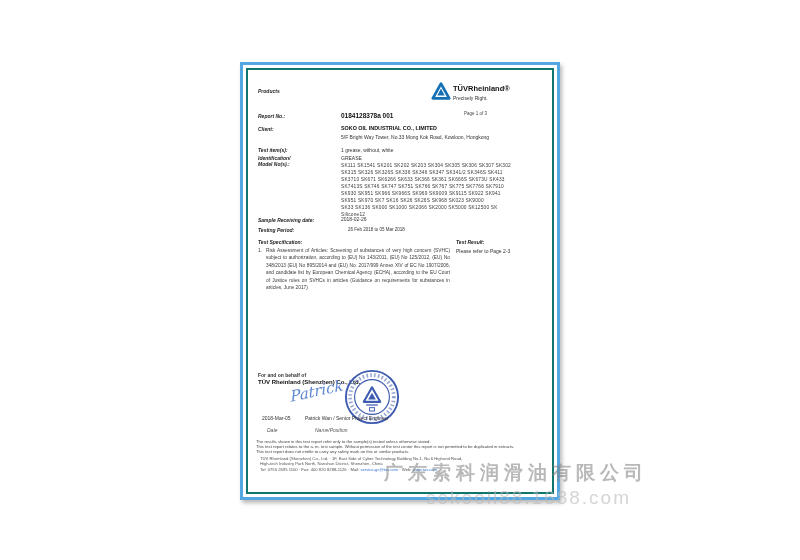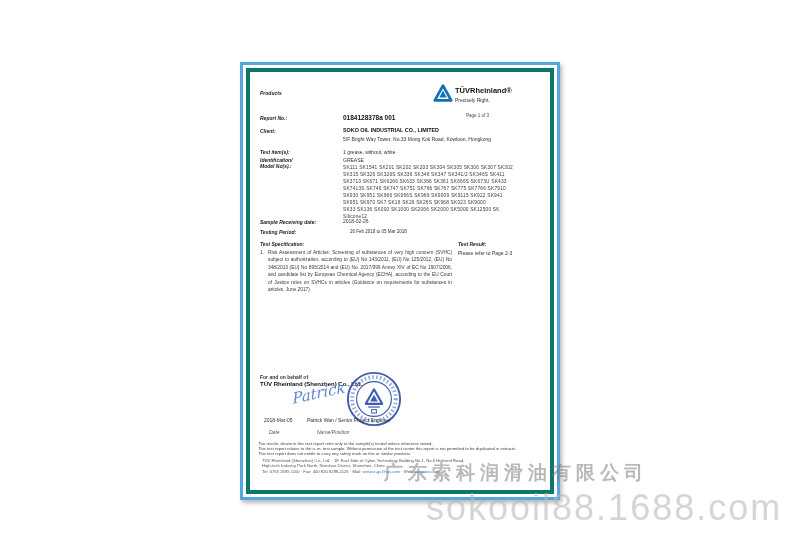--- a/index.html
+++ b/index.html
@@ -1,38 +1,38 @@
 <!DOCTYPE html>
 <html><head>
 <meta charset="utf-8">
 <style>
   html,body{margin:0;padding:0;background:#fff;}
   .stage{position:relative;width:800px;height:560px;background:#ffffff;overflow:hidden;
          font-family:"Liberation Sans",sans-serif;color:#2b2b2b;}
   
   .cert{position:absolute;left:240px;top:62px;width:320px;height:438px;box-sizing:border-box;
         border:3px solid #54a7e0;background:#fff;box-shadow:2px 3px 4px rgba(0,0,0,.28);}
-  .cert-gap{position:absolute;inset:3px;border:4px solid #0f766e;background:#d946ef;padding-left:40px;}
+  .cert-gap{position:absolute;inset:3px;border:2px solid #0f766e;background:#d946ef;padding-left:40px;}
   .cert-content{position:absolute;inset:0;background:#fff;}
   .abs{position:absolute;}
   .lbl{font-size:5px;font-weight:bold;font-style:italic;color:#222;}
   .val{font-size:5px;color:#333;}
   .valb{font-size:6.5px;font-weight:bold;color:#111;}
   .tiny{font-size:4.2px;color:#444;line-height:5.2px;}
   .models{font-size:4.8px;color:#3a3a3a;line-height:7px;letter-spacing:.2px;}
   .spec{font-size:4.8px;color:#3a3a3a;line-height:7.4px;text-align:justify;}
   .hdr-brand{font-size:7.5px;font-weight:bold;color:#111;}
   .hdr-tag{font-size:5px;color:#333;}
   .page-ind{font-size:4.5px;color:#444;}
   .link{color:#2f6fd0;}
   .sig{font-family:"DejaVu Serif",serif;font-style:italic;font-size:15px;color:#4d79cc;
        transform:rotate(-12deg) skewX(-8deg);opacity:.9;}
   .wm-cn{position:absolute;left:384px;top:460px;font-size:19px;letter-spacing:5px;
          color:rgba(125,125,125,.55);font-weight:bold;z-index:9;white-space:nowrap;}
-  .wm-site{position:absolute;left:426px;top:487px;font-size:36px;letter-spacing:2px;
+  .wm-site{position:absolute;left:426px;top:487px;font-size:19px;letter-spacing:2px;
          color:rgba(185,185,185,.6);z-index:9;white-space:nowrap;}
 </style>
 </head>
 <body>
 
 <div class="stage">
 
   <div class="cert">
     <div class="cert-gap">
       <div class="cert-content">

